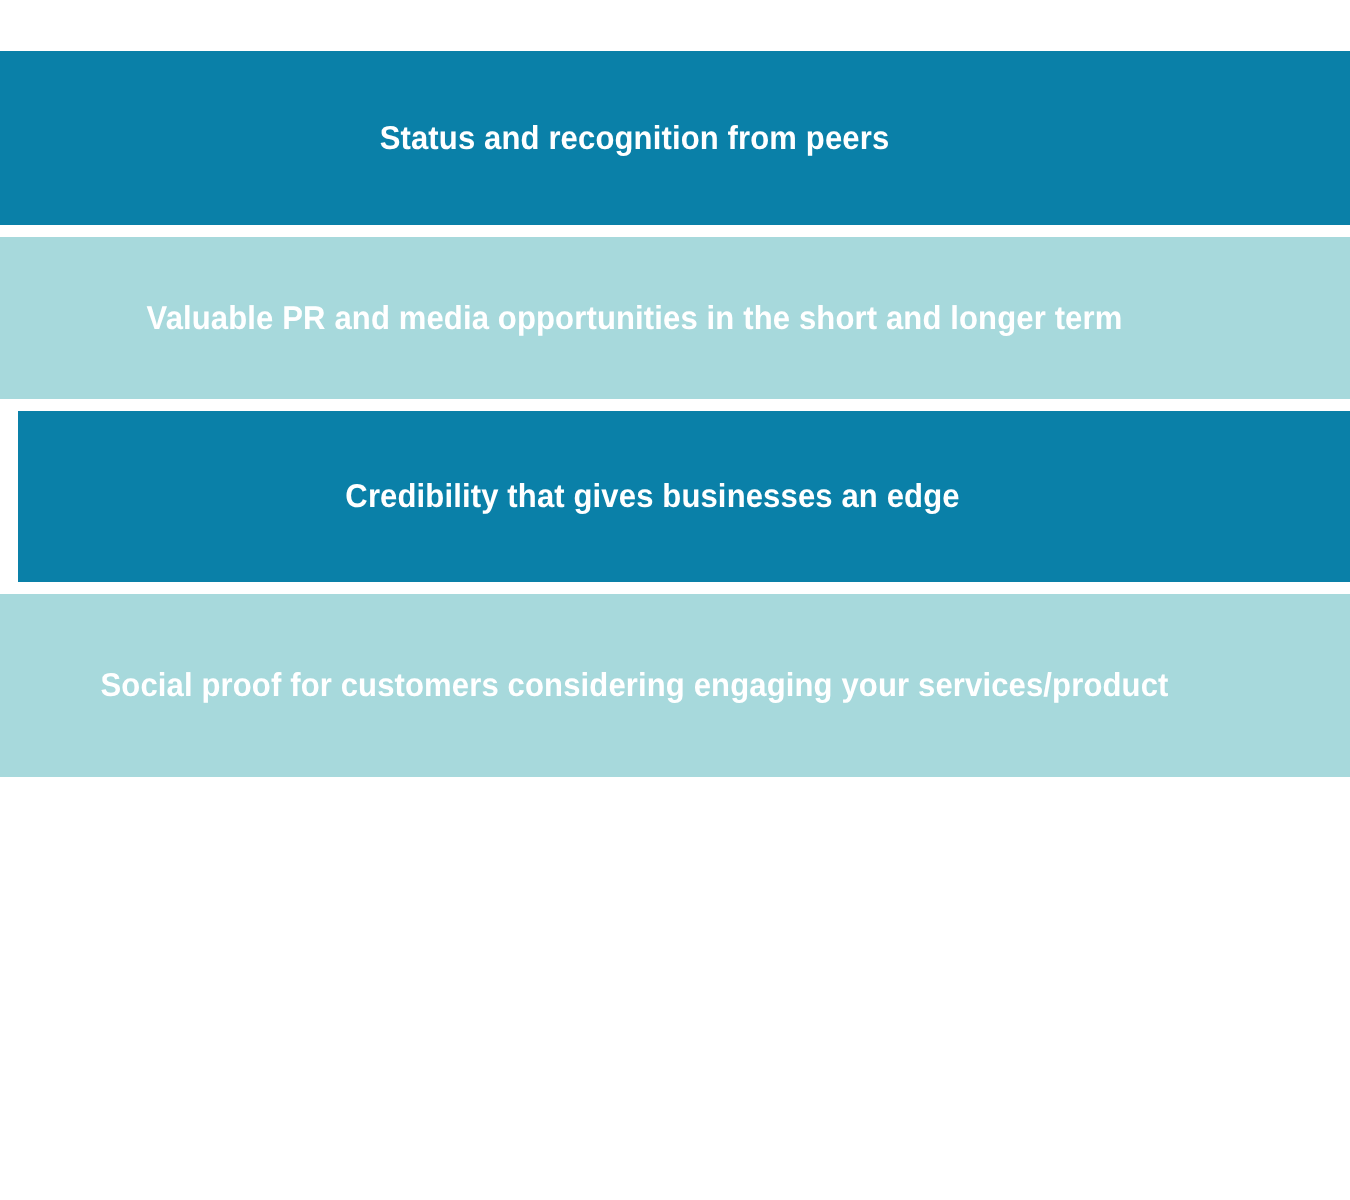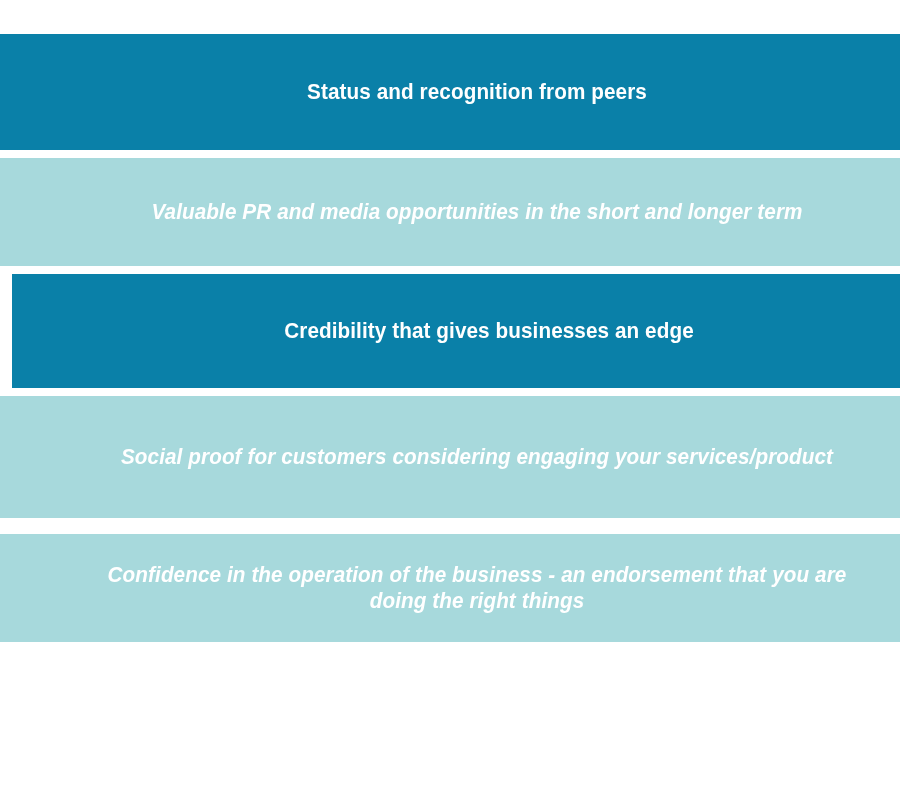--- a/index.html
+++ b/index.html
@@ -28,34 +28,34 @@
   .top-spacer {
     height: 34px;
     flex: 0 0 34px;
     background: #ffffff;
   }
 
   .band {
     width: 100%;
     display: flex;
     align-items: center;
-    justify-content: flex-end;
+    justify-content: flex-start;
     box-sizing: border-box;
     padding: 4px 18px;
     flex: 0 0 auto;
   }
 
   .band-gap {
     flex: 0 0 8px;
     height: 8px;
     background: #ffffff;
   }
 
   .band.dark  { background: #0a80a8; }
-  .band.light { background: #a7d9dc; font-style: italic; }
+  .band.light { background: #a7d9dc; }
 
   .band-1 { height: 116px; flex-basis: 116px; }
   .band-2 { height: 108px; flex-basis: 108px; }
   .band-3 { height: 114px; flex-basis: 114px; margin-left: 12px; }
   .band-4 { height: 122px; flex-basis: 122px; }
   .band-5 { height: 104px; flex-basis: 104px; }
   .band-6 { height: 108px; flex-basis: 108px; }
 
   .band-text {
     color: #ffffff;
@@ -105,19 +105,16 @@
 
   <div class="band light band-4">
     <p class="band-text">Social proof for customers considering engaging your services/product</p>
   </div>
 
   <div class="band-gap"></div>
 
 
   <div class="band-gap"></div>
 
-  <div class="band light band-6">
-    <p class="band-text">Confidence in the operation of the business - an endorsement that you are doing the right things</p>
-  </div>
 
   <div class="bottom-spacer"></div>
 
 </div>
 
 </body></html>

